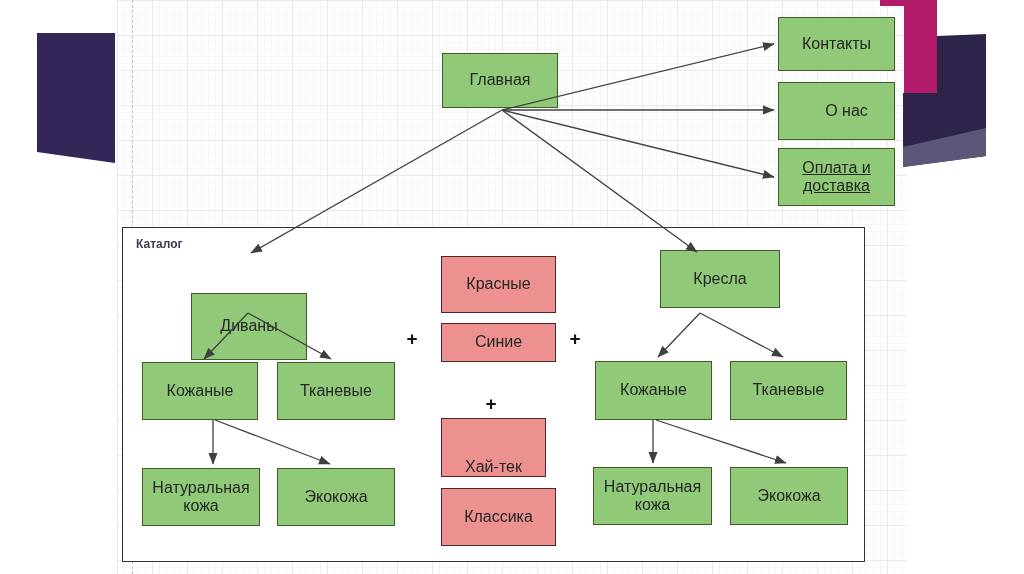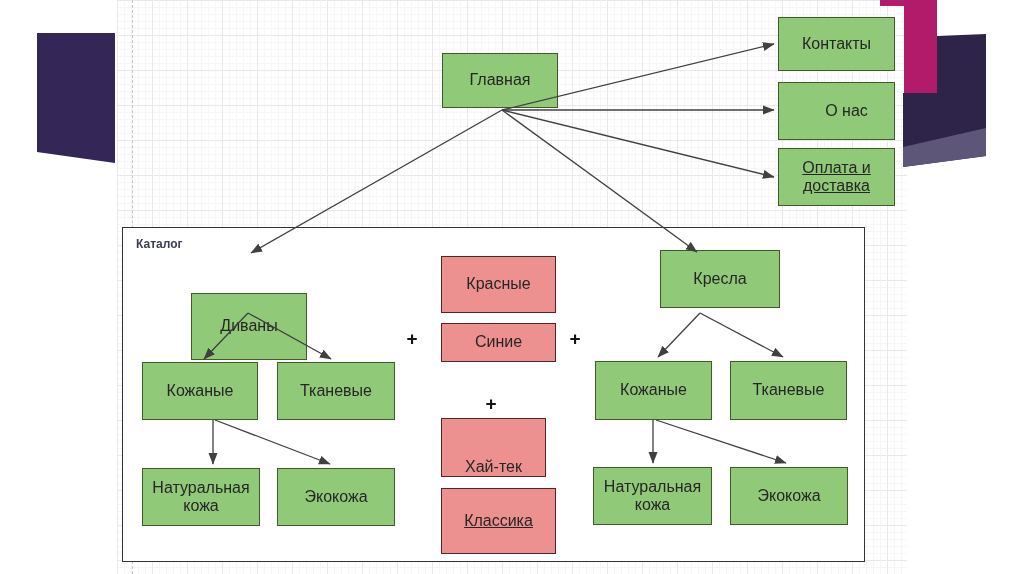--- a/index.html
+++ b/index.html
@@ -91,21 +91,21 @@
       </div>
       <div class="node pink" style="left: 441px; top: 256px; width: 115px; height: 57px;">
         <span>Красные</span>
       </div>
       <div class="node pink" style="left: 441px; top: 323px; width: 115px; height: 39px;">
         <span>Синие</span>
       </div>
       <div class="node pink" style="left: 441px; top: 418px; width: 105px; height: 59px; align-items: flex-end;">
         <span>Хай-тек</span>
       </div>
-      <div class="node pink" style="left: 441px; top: 488px; width: 115px; height: 66px; text-decoration: underline;">
+      <div class="node pink" style="left: 441px; top: 488px; width: 115px; height: 58px;">
         <span>Классика</span>
       </div>
       <div class="node green" style="left: 642px; top: 250px; width: 120px; height: 58px; margin-left: 18px;">
         <span>Кресла</span>
       </div>
       <div class="node green" style="left: 595px; top: 361px; width: 117px; height: 59px;">
         <span>Кожаные</span>
       </div>
       <div class="node green" style="left: 730px; top: 361px; width: 117px; height: 59px;">
         <span>Тканевые</span>

